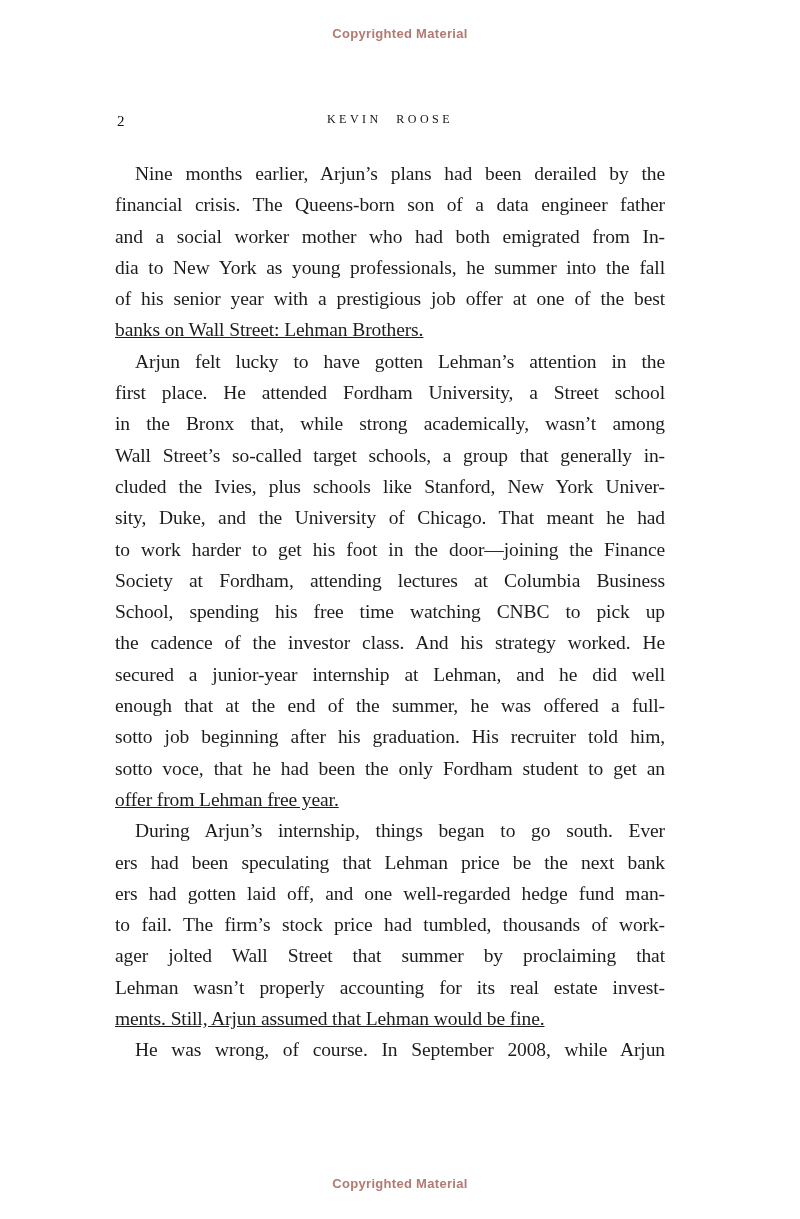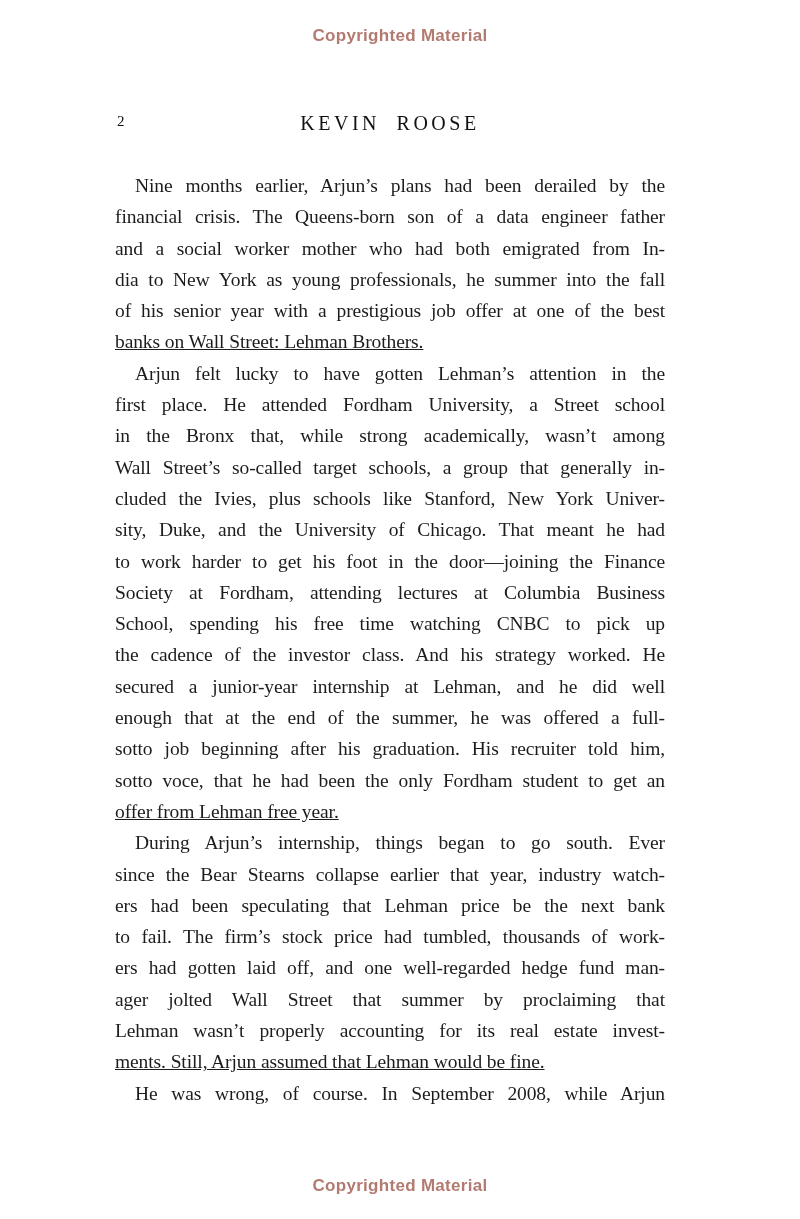--- a/index.html
+++ b/index.html
@@ -20,21 +20,21 @@
     color: #1c1c1c;
     font-family: "Liberation Serif", "DejaVu Serif", serif;
   }
   .watermark {
     position: absolute;
     left: 0;
     width: 800px;
     text-align: center;
     font-family: "Liberation Sans", "DejaVu Sans", sans-serif;
     font-weight: bold;
-    font-size: 17px;
+    font-size: 13px;
     letter-spacing: 0.3px;
   }
   .watermark.top { top: 26px; }
   .watermark.bottom { top: 1176px; }
   .header {
     position: absolute;
     top: 112px;
     left: 115px;
     width: 550px;
     height: 20px;
@@ -45,26 +45,26 @@
     position: absolute;
     left: 2px;
     top: 1px;
     font-size: 15px;
   }
   .runhead {
     display: block;
     text-align: center;
     letter-spacing: 3.5px;
     word-spacing: 8px;
-    font-size: 20px;
+    font-size: 12px;
   }
   .textblock {
     position: absolute;
     left: 115px;
-    top: 170px;
+    top: 158px;
     width: 550px;
     font-size: 19.5px;
     letter-spacing: -0.1px;
   }
   .line {
     height: 31.3px;
     line-height: 31.3px;
     white-space: nowrap;
     overflow: hidden;
     text-align: justify;
@@ -107,24 +107,23 @@
         <div class="line">School, spending his free time watching CNBC to pick up</div>
         <div class="line">the cadence of the investor class. And his strategy worked. He</div>
         <div class="line">secured a junior-year internship at Lehman, and he did well</div>
         <div class="line">enough that at the end of the summer, he was offered a full-</div>
         <div class="line">sotto job beginning after his graduation. His recruiter told him,</div>
         <div class="line">sotto voce, that he had been the only Fordham student to get an</div>
         <div class="line endline">offer from Lehman free year.</div>
       </div>
       <div class="paragraph">
         <div class="line indent">During Arjun’s internship, things began to go south. Ever</div>
-        <div class="line">since the Bear Stearns collapse earlier that year, industry watch-</div>
         <div class="line">ers had been speculating that Lehman price be the next bank</div>
+        <div class="line">ers had gotten laid off, and one well-regarded hedge fund man-</div>
         <div class="line">to fail. The firm’s stock price had tumbled, thousands of work-</div>
-        <div class="line">ers had gotten laid off, and one well-regarded hedge fund man-</div>
         <div class="line">ager jolted Wall Street that summer by proclaiming that</div>
         <div class="line">Lehman wasn’t properly accounting for its real estate invest-</div>
         <div class="line endline">ments. Still, Arjun assumed that Lehman would be fine.</div>
       </div>
       <div class="paragraph">
         <div class="line indent">He was wrong, of course. In September 2008, while Arjun</div>
       </div>
     </div>
 
   <div class="watermark bottom" style="color: rgb(178, 122, 112);">Copyrighted Material</div>

